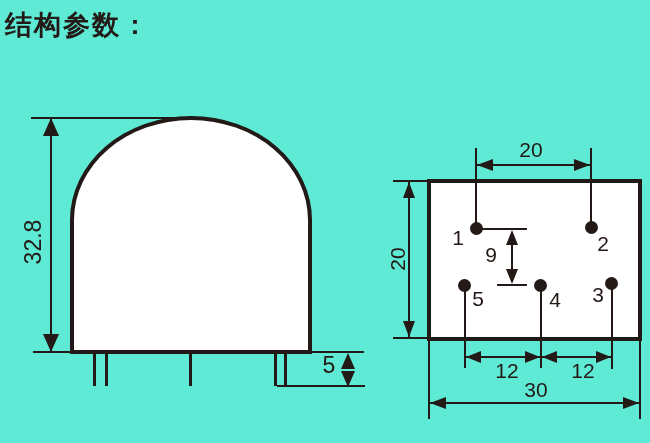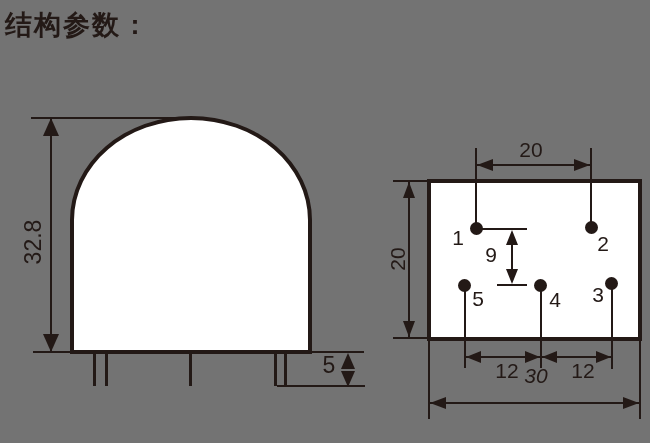--- a/index.html
+++ b/index.html
@@ -1,21 +1,21 @@
 <!DOCTYPE html>
 <html><head>
 <meta charset="utf-8">
 <style>
   :root { --ink: #231916; }
   html, body { margin: 0; padding: 0; background: #ffffff; }
   .canvas {
     position: relative;
     width: 650px;
     height: 443px;
-    background: #737373;
+    background: #5eead4;
     overflow: hidden;
     font-family: "Liberation Sans", sans-serif;
     color: var(--ink);
   }
   .title {
     position: absolute;
     left: 5px;
     top: 7px;
     font-size: 27px;
     font-weight: bold;
@@ -145,16 +145,16 @@
     <div class="arr left" style="left:542px; top:351px; border-width:6px 15px 6px 0;"></div>
     <div class="arr right" style="left:596px; top:351px; border-width:6px 0 6px 15px;"></div>
     <div class="num" style="left:507px; top:370px;">12</div>
     <div class="num" style="left:583px; top:370px;">12</div>
 
     <div class="ln" style="left:428px; top:340px; width:2px; height:79px;"></div>
     <div class="ln" style="left:639px; top:340px; width:2px; height:79px;"></div>
     <div class="ln" style="left:429px; top:402px; width:211px; height:2px;"></div>
     <div class="arr left" style="left:430px; top:397px; border-width:6px 16px 6px 0;"></div>
     <div class="arr right" style="left:623px; top:397px; border-width:6px 0 6px 16px;"></div>
-    <div class="num" style="left:536px; top:375px;font-style:italic;">30</div>
+    <div class="num" style="left:536px; top:389px;">30</div>
   </div>
 
 </div>
 
 </body></html>

